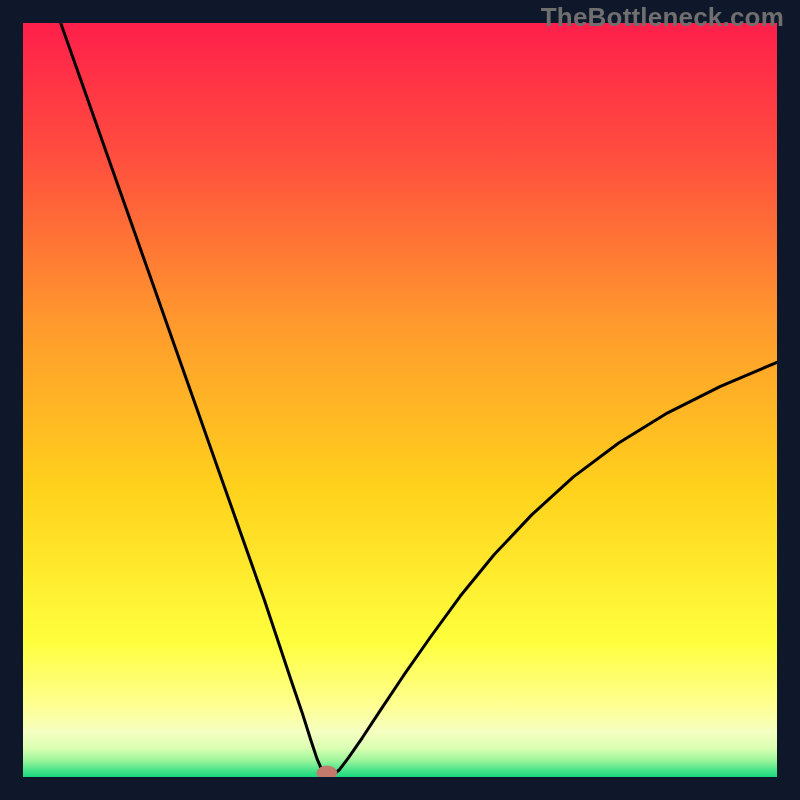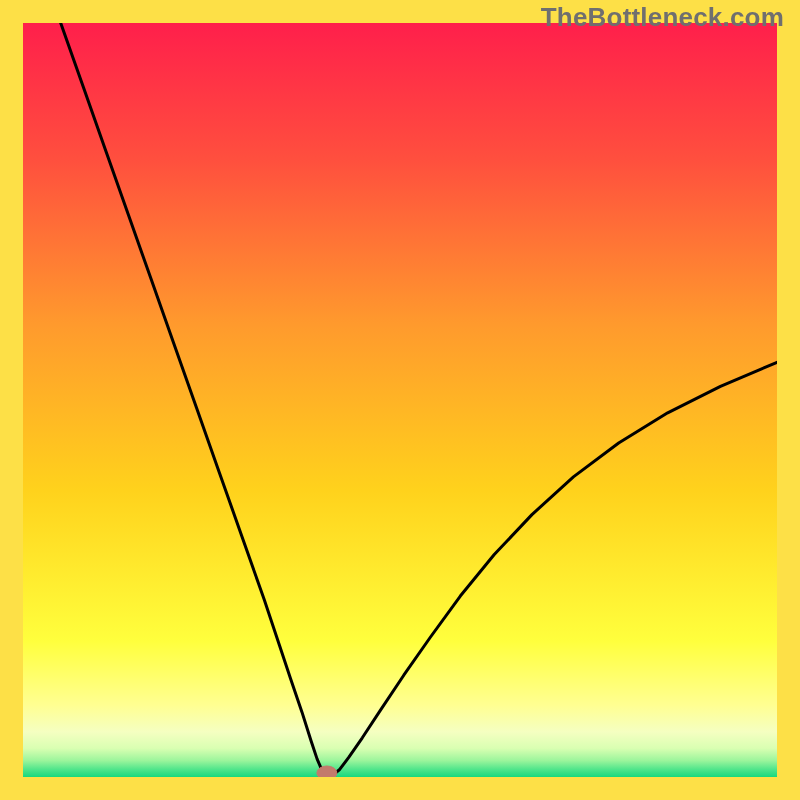--- a/index.html
+++ b/index.html
@@ -8,21 +8,21 @@
     width: 800px;
     height: 800px;
     background: #000;
     font-family: Arial, Helvetica, sans-serif;
     overflow: hidden;
   }
   .outer {
     position: relative;
     width: 800px;
     height: 800px;
-    background: #fde047;
+    background: #0f172a;
   }
   .watermark {
     position: absolute;
     top: 2px;
     right: 16px;
     color: #6f6f6f;
     font-size: 26px;
     font-weight: 600;
     letter-spacing: 0.2px;
     z-index: 3;

